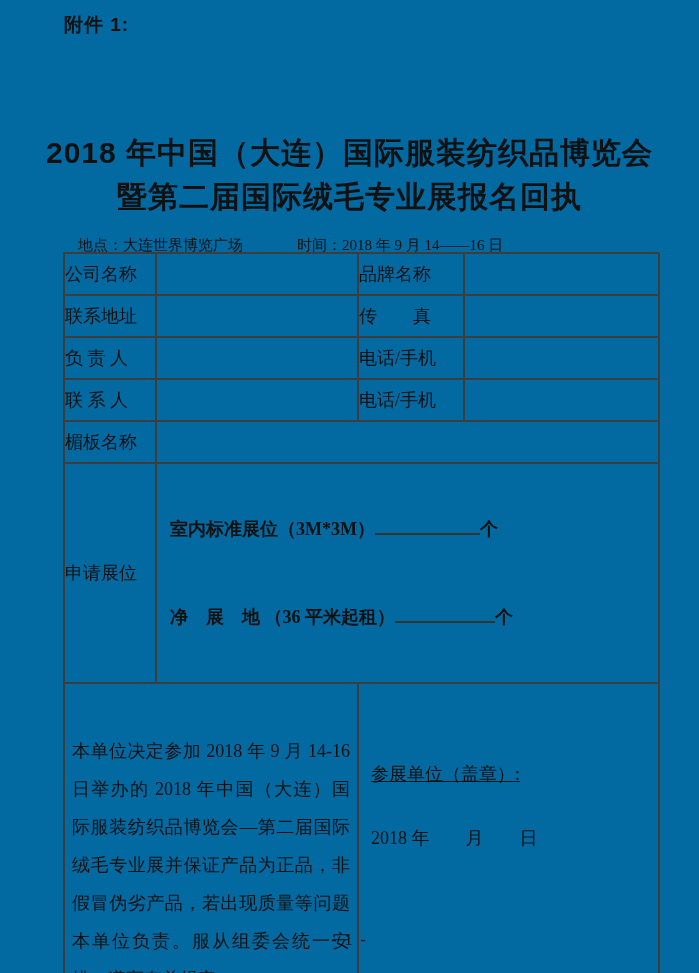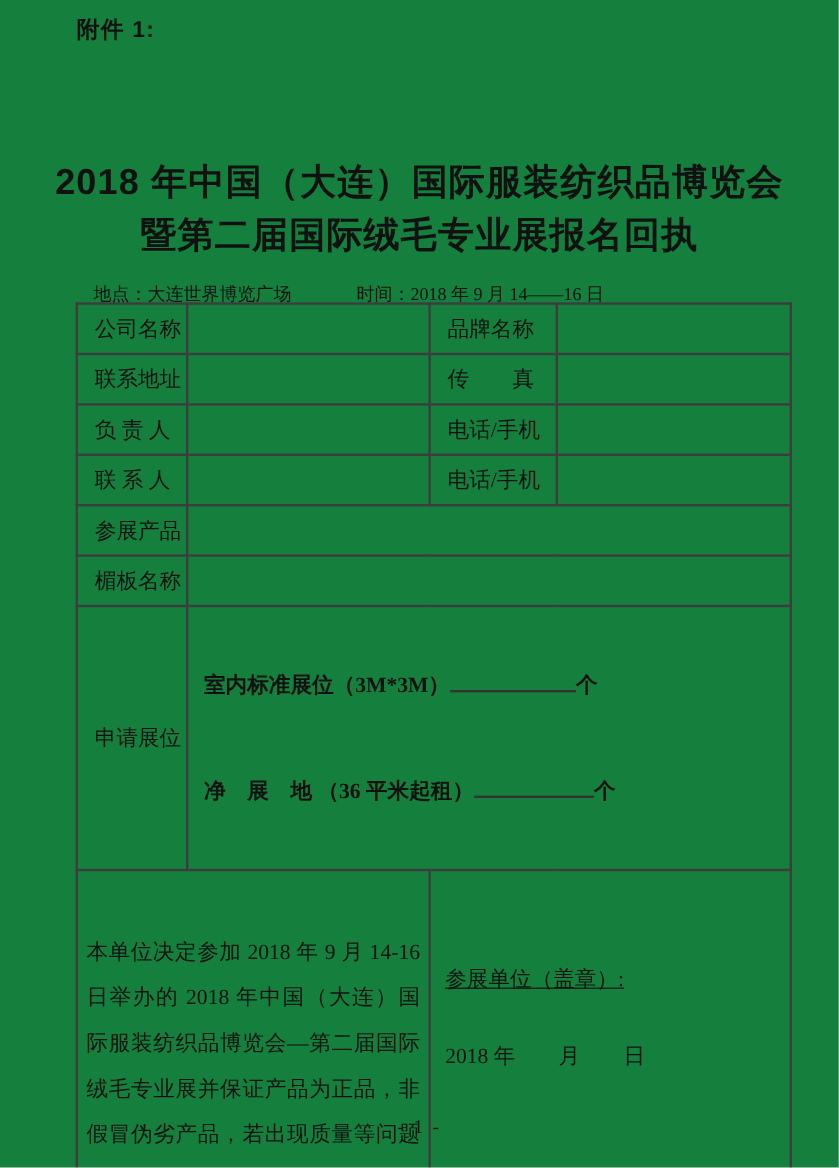--- a/index.html
+++ b/index.html
@@ -2,21 +2,21 @@
 <html><head>
 <meta charset="utf-8">
 <style>
   * { margin: 0; padding: 0; box-sizing: border-box; }
   html, body { background: #e8e8e8; }
   .page {
     position: relative;
     width: 699px;
     height: 973px;
     margin: 0 auto;
-    background: #15803d;
+    background: #0369a1;
     color: #111;
     font-family: "Liberation Serif", "DejaVu Serif", serif;
     overflow: hidden;
   }
   .attachment {
     position: absolute;
     left: 64px;
     top: 12px;
     font-family: "Liberation Sans", "DejaVu Sans", sans-serif;
     font-weight: bold;
@@ -52,21 +52,21 @@
     width: 595px;
     border-collapse: collapse;
     table-layout: fixed;
     font-size: 18px;
   }
   table.reg td {
     border: 2px solid #3d3d3d;
     vertical-align: middle;
     white-space: pre-wrap;
   }
-  td.lbl { padding-left: 14px; }
+  td.lbl { }
   tr.r { height: 42px; }
   tr.booth-row { height: 97px; }
   tr.bottom-row { height: 268px; }
   .booth-cell { padding-left: 13px; }
   .booth-line { line-height: 46px; font-weight: bold; }
   .blank-line {
     display: inline-block;
     width: 105px;
     border-bottom: 2px solid #333;
     height: 18px;
@@ -137,24 +137,20 @@
       <td class="lbl">电话/手机</td>
       <td class="fld"></td>
     </tr>
     <tr class="r">
       <td class="lbl">联 系 人</td>
       <td class="fld"></td>
       <td class="lbl">电话/手机</td>
       <td class="fld"></td>
     </tr>
     <tr class="r">
-      <td class="lbl">参展产品</td>
-      <td class="fld" colspan="3"></td>
-    </tr>
-    <tr class="r">
       <td class="lbl">楣板名称</td>
       <td class="fld" colspan="3"></td>
     </tr>
     <tr class="booth-row">
       <td class="lbl">申请展位</td>
       <td class="booth-cell" colspan="3">
         <div class="booth-line"><span>室内标准展位（3M*3M）</span><span class="blank-line"></span><span>个</span></div>
         <div class="booth-line"><span>净　展　地 （36 平米起租）</span><span class="blank-line second"></span><span>个</span></div>
       </td>
     </tr>

